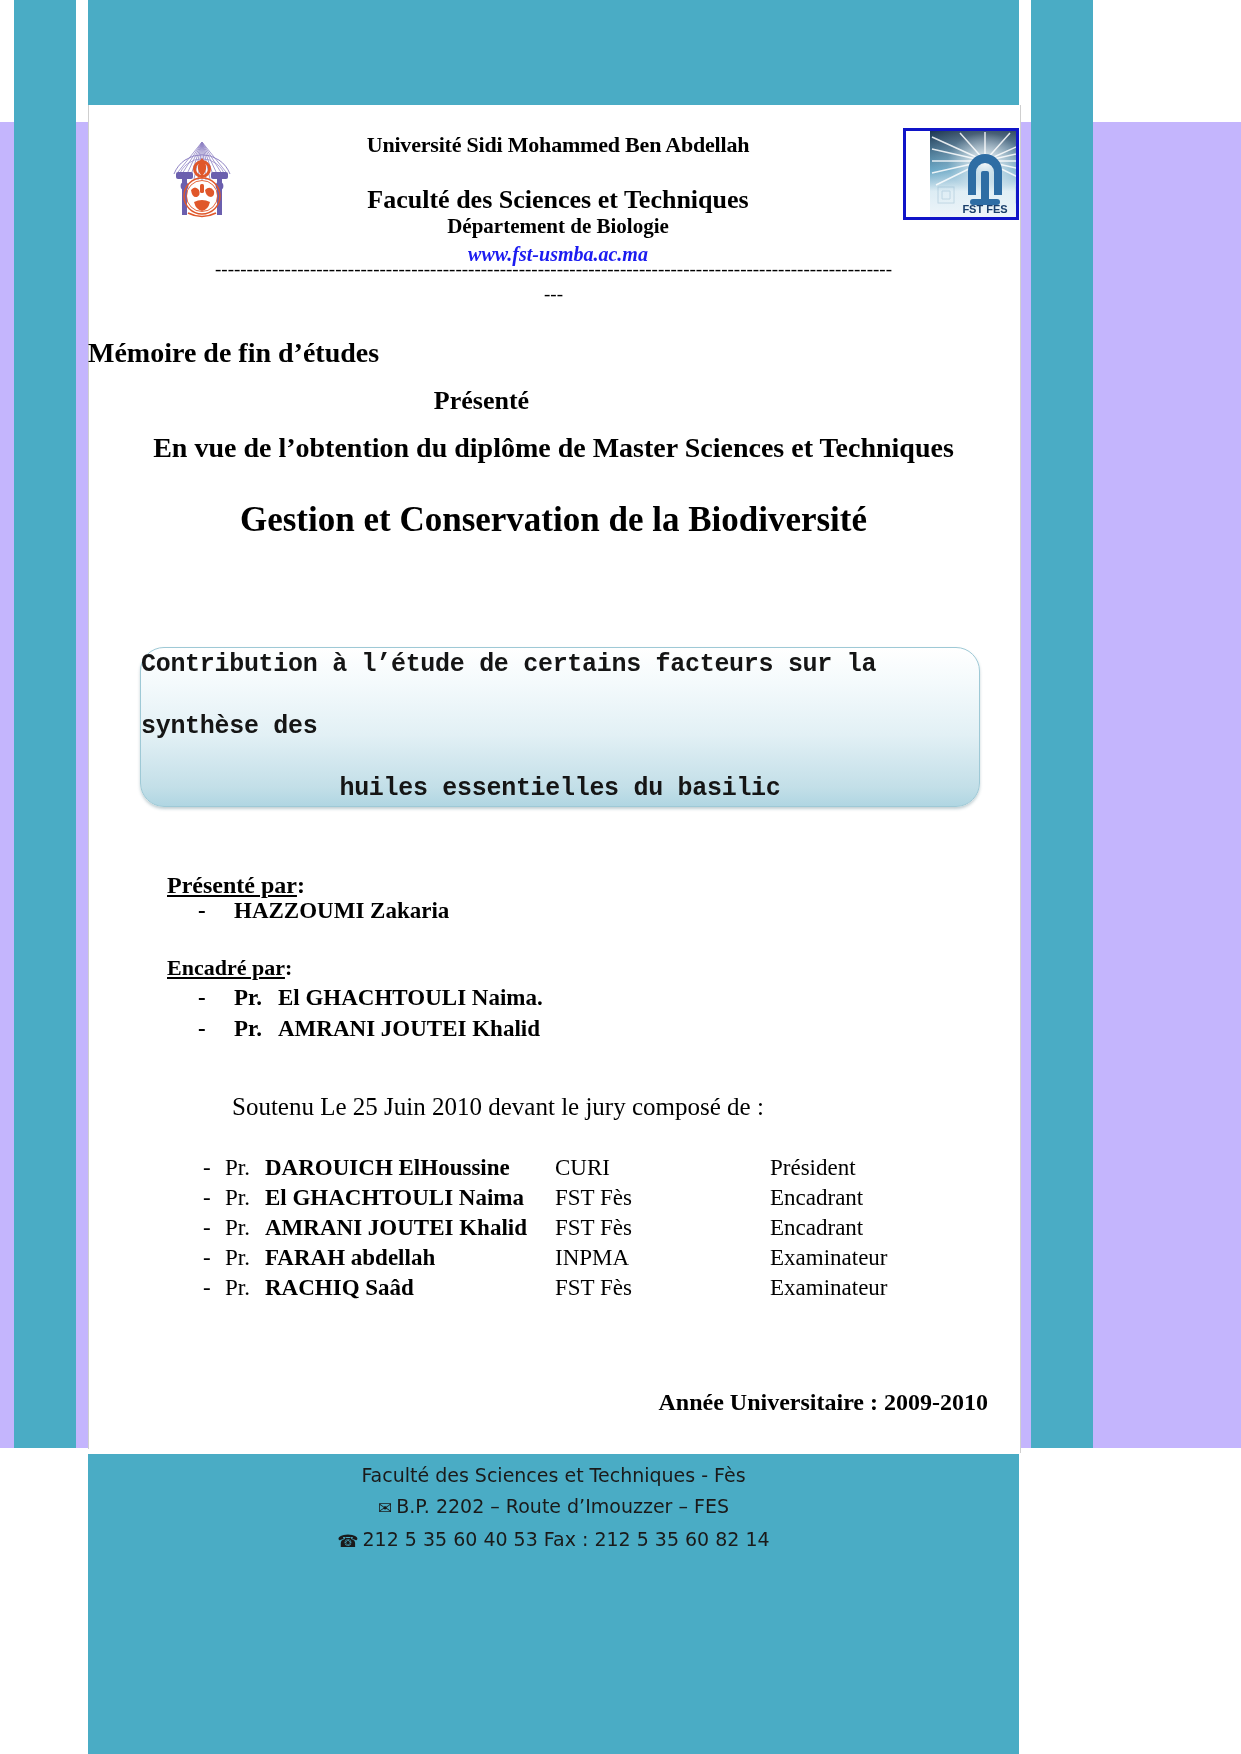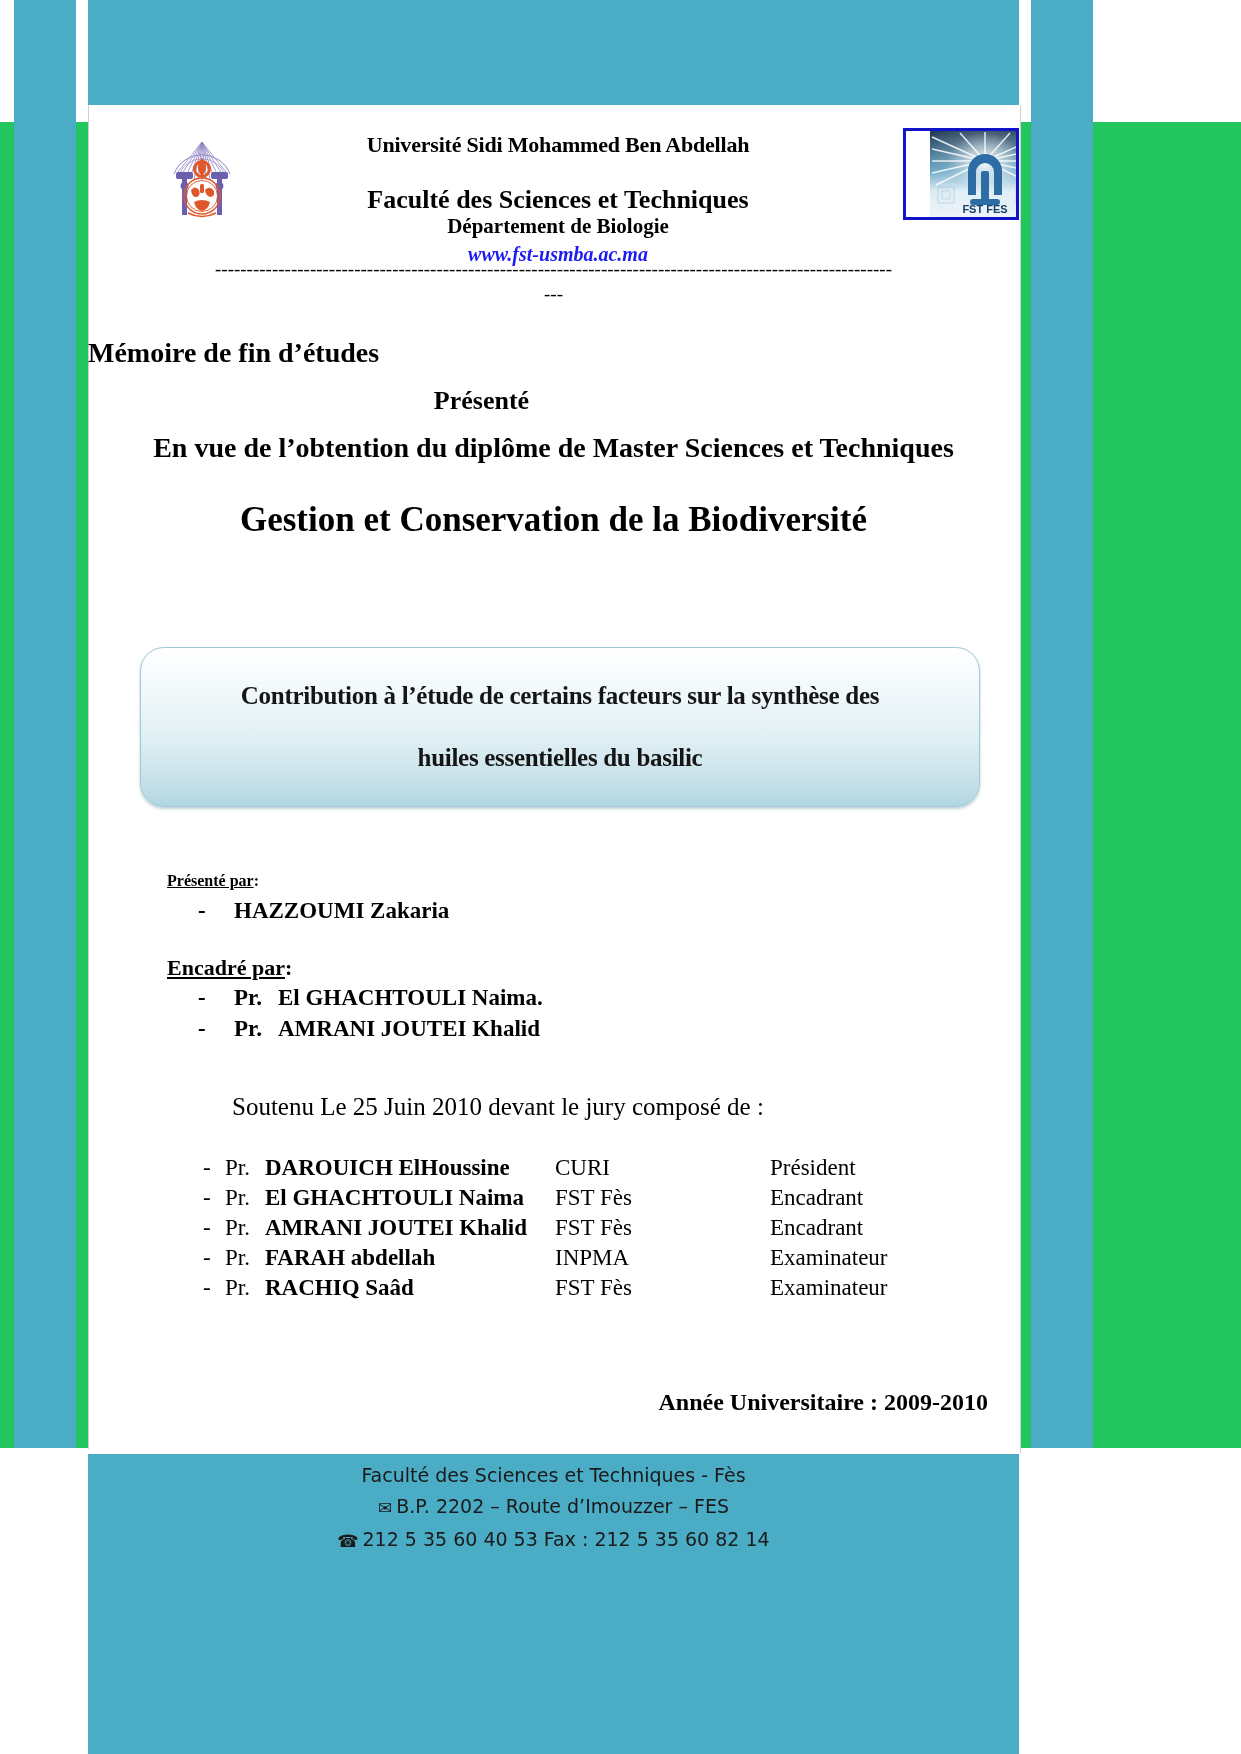--- a/index.html
+++ b/index.html
@@ -12,21 +12,21 @@
     height: 1754px;
     position: relative;
     font-family: "Liberation Serif", serif;
     overflow: hidden;
   }
 
   
   .page {
     position: absolute;
     inset: 0;
-    background: #22c55e;
+    background: #c4b5fd;
   }
   .teal-band-top {
     position: absolute;
     left: 0; top: 0;
     width: 1241px; height: 122px;
     background: #4aacc5;
   }
   .teal-band-bottom {
     position: absolute;
     left: 0; top: 1448px;
@@ -220,36 +220,36 @@
     border: 1px solid #9ec9d6;
     background: linear-gradient(to bottom, #ffffff 0%, #f4fafc 22%, #e2f0f5 55%, #c3dfe8 88%, #b0d6e2 100%);
     box-shadow: 0 2px 3px rgba(120,150,160,0.45);
     box-sizing: border-box;
     display: flex;
     flex-direction: column;
     justify-content: center;
     align-items: center;
   }
   .title-box-line {
-    font-family: Liberation Serif, serif;
+    font-family: Liberation Mono, monospace;
     font-weight: bold;
     font-size: 25px;
     color: #151515;
     text-align: left;
     line-height: 62px;
     letter-spacing: -0.3px;
   }
 
   
   .sec-presente-label {
     position: absolute;
     left: 167px; top: 872px;
     font-family: "Liberation Serif", serif;
     font-weight: bold;
-    font-size: 16px;
+    font-size: 24px;
     color: #000;
   }
   .sec-presente-label u { text-decoration: underline; }
   .sec-presente-item {
     position: absolute;
     left: 198px; top: 898px;
     font-family: "Liberation Serif", serif;
     font-weight: bold;
     font-size: 23px;
     color: #000;

